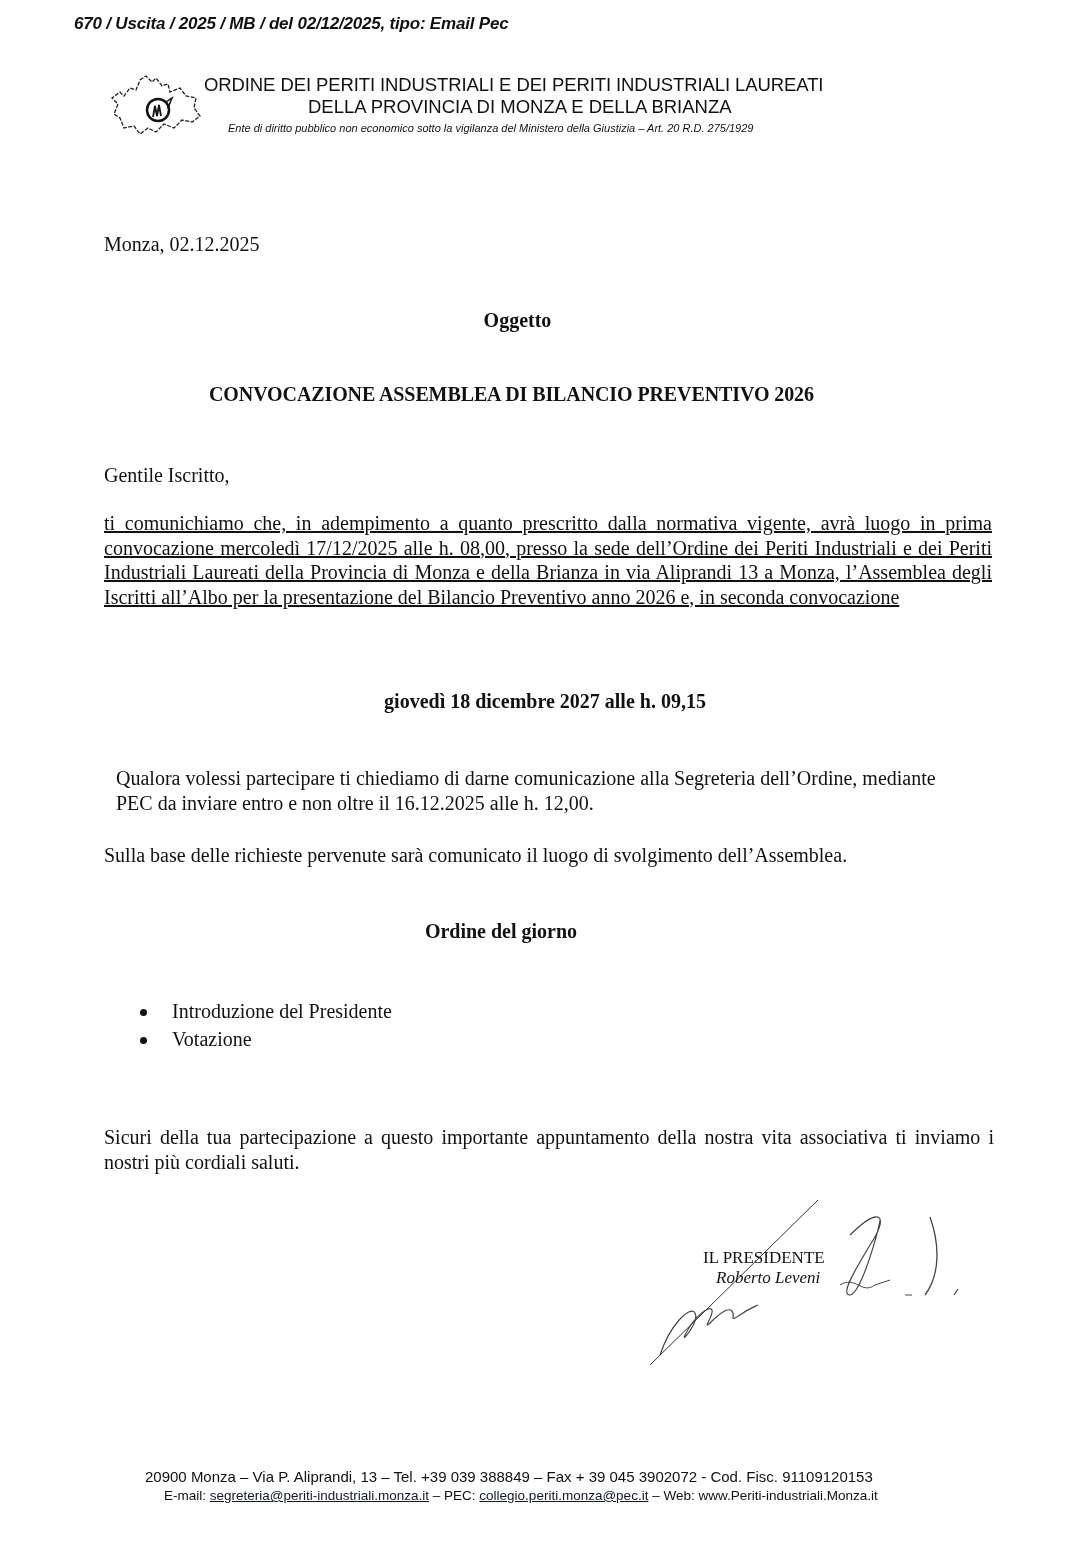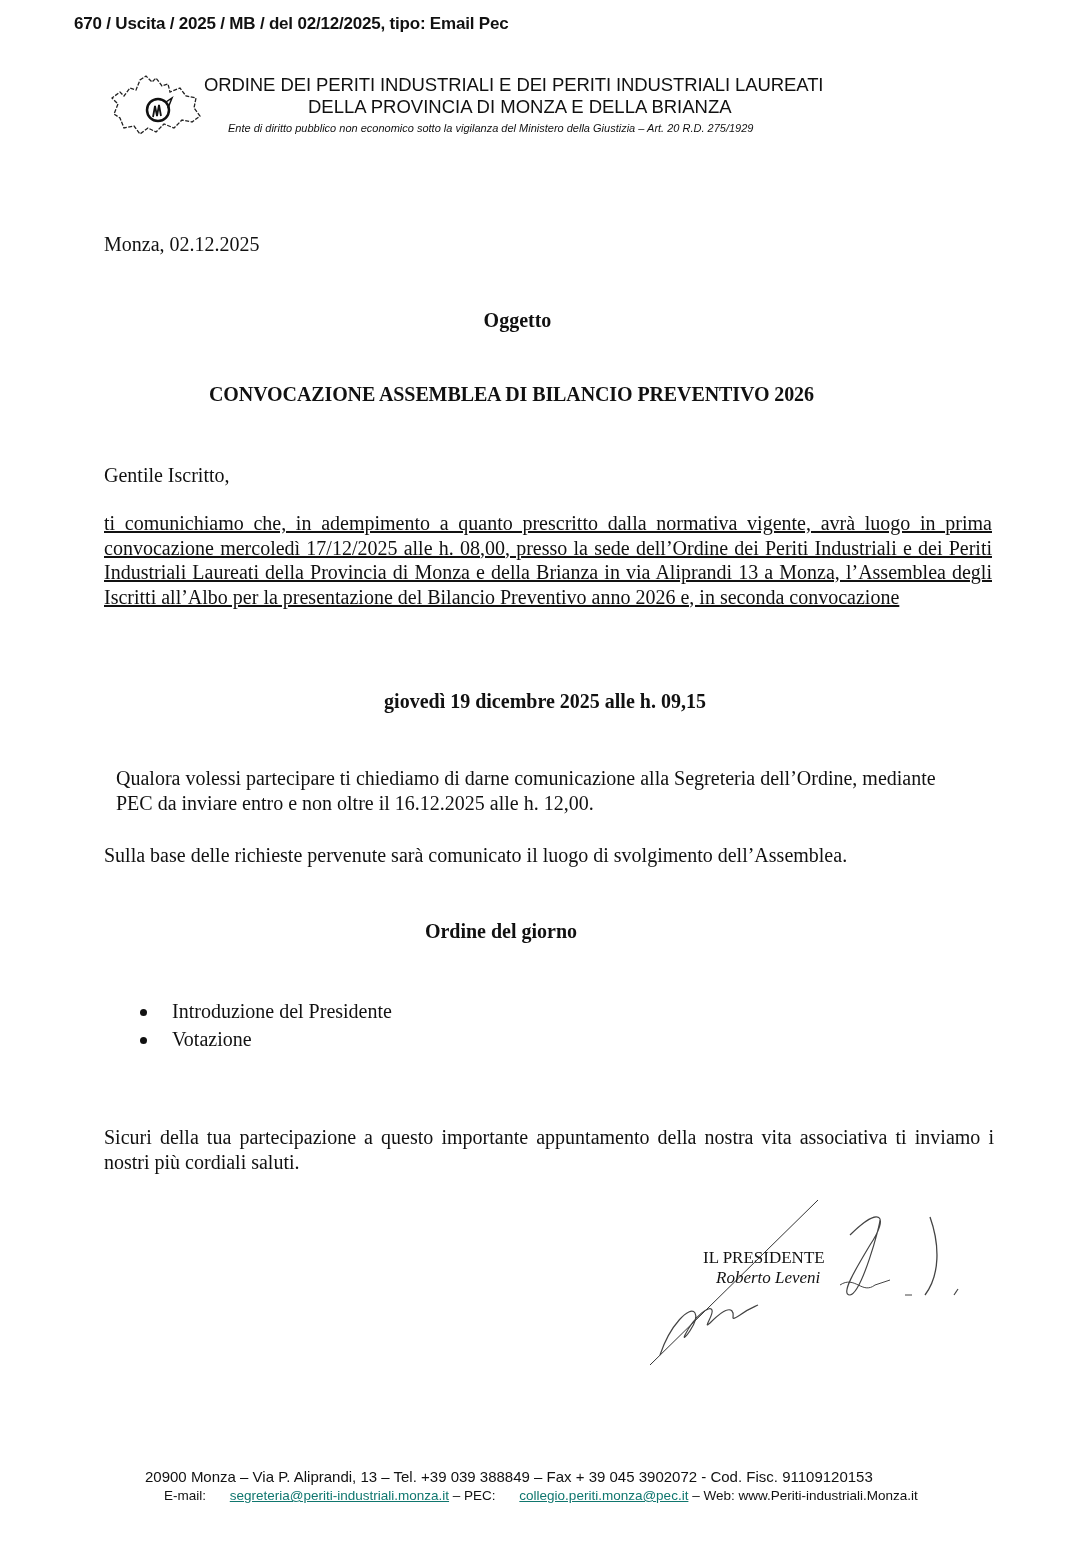--- a/index.html
+++ b/index.html
@@ -1,20 +1,20 @@
 <!DOCTYPE html>
 <html><head>
 <meta charset="utf-8">
 <style>
   html, body { margin: 0; padding: 0; background: #ffffff; }
   body { width: 1090px; height: 1552px; position: relative; overflow: hidden; color: #111; }
   .sans { font-family: "Liberation Sans", sans-serif; }
   .serif { font-family: "Liberation Serif", serif; }
 
-  .protocol { position: absolute; left: 74px; top: 14px; font-size: 17px; font-weight: bold; letter-spacing: -0.2px; }
+  .protocol { position: absolute; left: 74px; top: 14px; font-size: 17px; font-weight: bold; letter-spacing: -0.2px; font-style: italic; }
 
   .logo { position: absolute; left: 110px; top: 72px; width: 92px; height: 68px; }
   .org { position: absolute; left: 0; top: 74px; width: 1090px; }
   .org-line1 { position: absolute; left: 204px; top: 0; font-size: 18.5px; white-space: nowrap; letter-spacing: -0.1px; }
   .org-line2 { position: absolute; left: 308px; top: 22px; font-size: 18.5px; white-space: nowrap; }
   .org-sub { position: absolute; left: 228px; top: 48px; font-size: 11px; font-style: italic; white-space: nowrap; }
 
   .date { position: absolute; left: 104px; top: 233px; font-size: 20px; }
   .subject-label { position: absolute; left: 0; width: 1035px; top: 309px; text-align: center; font-size: 20px; font-weight: bold; padding-left: 0; }
   .subject-label span { display: inline-block; margin-left: 0; }
@@ -30,21 +30,21 @@
   .agenda li { height: 27.5px; line-height: 27px; position: relative; padding-left: 32px; }
   .agenda .bullet { position: absolute; left: 0; top: 11px; width: 7px; height: 7px; background: #111; border-radius: 50%; }
   .para4 { position: absolute; left: 104px; top: 1125px; width: 890px; font-size: 20px; line-height: 24.5px; text-align: justify; }
 
   .signature { position: absolute; left: 640px; top: 1195px; width: 340px; height: 180px; }
   .sig-role { position: absolute; left: 703px; top: 1248px; font-size: 17px; white-space: nowrap; }
   .sig-name { position: absolute; left: 716px; top: 1268px; font-size: 17px; font-style: italic; white-space: nowrap; }
 
   .footer1 { position: absolute; left: 145px; top: 1468px; font-size: 15px; white-space: nowrap; }
   .footer2 { position: absolute; left: 164px; top: 1488px; font-size: 13.5px; white-space: nowrap; }
-  .footer2 a { color: #0f766e; text-decoration: underline; margin-left: 20px; }
+  .footer2 a { color: #0f172a; text-decoration: underline; }
 </style>
 </head>
 <body>
 
 <div class="protocol sans">670 / Uscita / 2025 / MB /  del 02/12/2025, tipo: Email Pec</div>
 
 <svg class="logo" viewBox="0 0 92 68">
   <path d="M30 8 L36 4 L42 10 L46 6 L52 14 L58 12 L60 20 L70 16 L76 24 L86 26 L84 36 L90 44 L82 50 L72 48 L64 56 L54 52 L46 60 L38 56 L30 62 L24 54 L14 56 L10 46 L4 42 L8 32 L2 26 L10 20 L14 24 L20 16 L26 18 Z" fill="none" stroke="#222" stroke-width="1.3" stroke-dasharray="4 1.5"></path>
   <circle cx="48" cy="38" r="11" fill="none" stroke="#111" stroke-width="2.5"></circle>
   <path d="M43 45 L45 34 L47 44 L49 33 L51 44" fill="none" stroke="#111" stroke-width="1.8"></path>
@@ -56,21 +56,21 @@
   <div class="org-line2">DELLA PROVINCIA DI MONZA E DELLA BRIANZA</div>
   <div class="org-sub">Ente di diritto pubblico non economico sotto la vigilanza del Ministero della Giustizia – Art. 20 R.D. 275/1929</div>
 </div>
 
 <div class="date serif">Monza, 02.12.2025</div>
 <div class="subject-label serif"><span>Oggetto</span></div>
 <div class="subject-title serif">CONVOCAZIONE ASSEMBLEA DI BILANCIO PREVENTIVO 2026</div>
 
 <div class="greeting serif">Gentile Iscritto,</div>
 <div class="para1 serif">ti comunichiamo che, in adempimento a quanto prescritto dalla normativa vigente, avrà luogo in prima convocazione mercoledì 17/12/2025 alle h. 08,00, presso la sede dell’Ordine dei Periti Industriali e dei Periti Industriali Laureati della Provincia di Monza e della Brianza in via Aliprandi 13 a Monza, l’Assemblea degli Iscritti all’Albo per la presentazione del Bilancio Preventivo anno 2026 e, in seconda convocazione</div>
-<div class="second-date serif">giovedì 19 dicembre 2025 alle h. 09,15</div>
+<div class="second-date serif">giovedì 18 dicembre 2027 alle h. 09,15</div>
 <div class="para2 serif">Qualora volessi partecipare ti chiediamo di darne comunicazione alla Segreteria dell’Ordine, mediante PEC da inviare entro e non oltre il 16.12.2025 alle h. 12,00.</div>
 <div class="para3 serif">Sulla base delle richieste pervenute sarà comunicato il luogo di svolgimento dell’Assemblea.</div>
 
 <div class="agenda-title serif">Ordine del giorno</div>
 <ul class="agenda serif">
   <li><span class="bullet"></span><span>Introduzione del Presidente</span></li>
   <li><span class="bullet"></span><span>Votazione</span></li>
 </ul>
 
 <div class="para4 serif">Sicuri della tua partecipazione a questo importante appuntamento della nostra vita associativa ti inviamo i nostri più cordiali saluti.</div>

